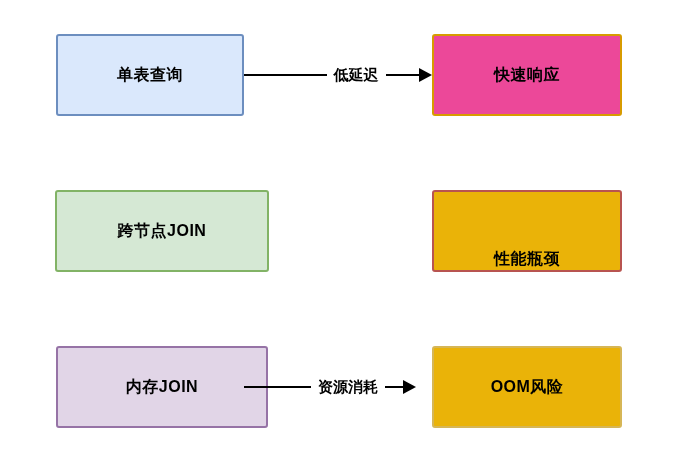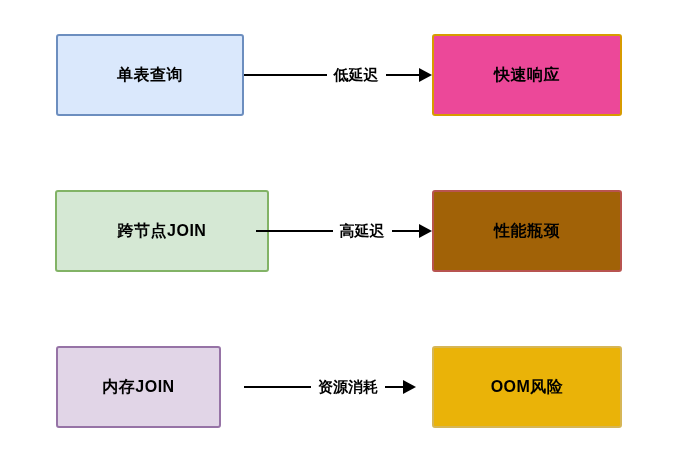--- a/index.html
+++ b/index.html
@@ -95,32 +95,27 @@
     </div>
     <div class="node" style="left: 432px; width: 190px; background-color: #ec4899; border-color: rgb(215, 155, 0);">
       <span class="node-label">快速响应</span>
     </div>
   </div>
 
   <div class="row" style="top:190px">
     <div class="node" style="left: 55px; width: 214px; background-color: rgb(213, 232, 212); border-color: rgb(130, 179, 102);">
       <span class="node-label">跨节点JOIN</span>
     </div>
-    <div class="edge" style="left:256px;width:176px">
-      <span class="edge-line" style="background-color: rgb(0, 0, 0);"></span>
-      <span class="edge-label">高延迟</span>
-      <span class="arrowhead" style="border-left-color: rgb(0, 0, 0);"></span>
-    </div>
-    <div class="node" style="left: 432px; width: 190px; background-color: #a16207; border-color: rgb(184, 84, 80);">
+    <div class="node" style="left: 432px; width: 190px; background-color: #eab308; border-color: rgb(184, 84, 80); align-items: flex-end;">
       <span class="node-label">性能瓶颈</span>
     </div>
   </div>
 
   <div class="row" style="top:346px">
-    <div class="node" style="left: 56px; width: 165px; background-color: rgb(225, 213, 231); border-color: rgb(150, 115, 166);">
+    <div class="node" style="left: 56px; width: 212px; background-color: rgb(225, 213, 231); border-color: rgb(150, 115, 166);">
       <span class="node-label">内存JOIN</span>
     </div>
     <div class="edge" style="left:244px;width:172px">
       <span class="edge-line" style="background-color: rgb(0, 0, 0);"></span>
       <span class="edge-label">资源消耗</span>
       <span class="arrowhead" style="border-left-color: rgb(0, 0, 0);"></span>
     </div>
     <div class="node" style="left: 432px; width: 190px; background-color: #eab308; border-color: rgb(214, 182, 86);">
       <span class="node-label">OOM风险</span>
     </div>

